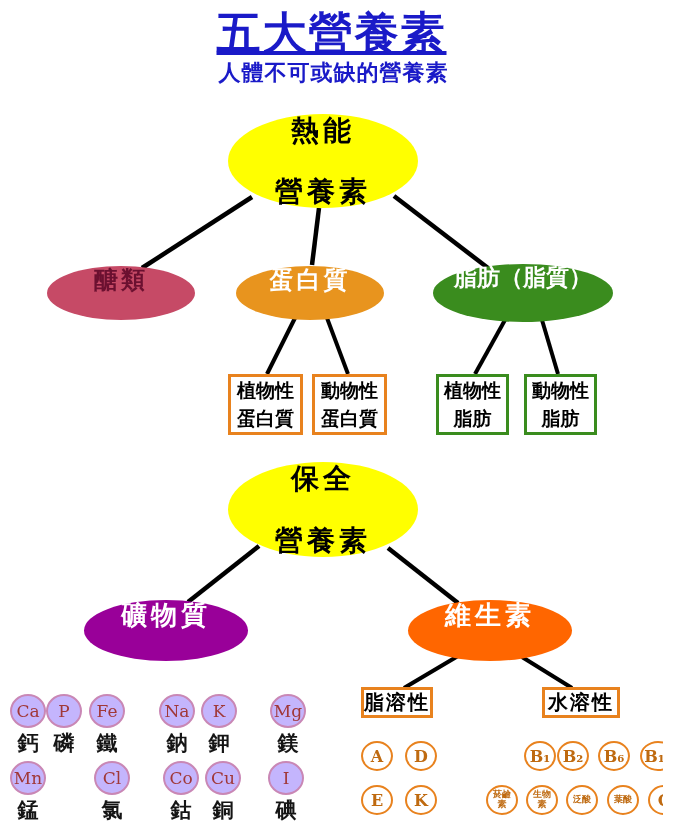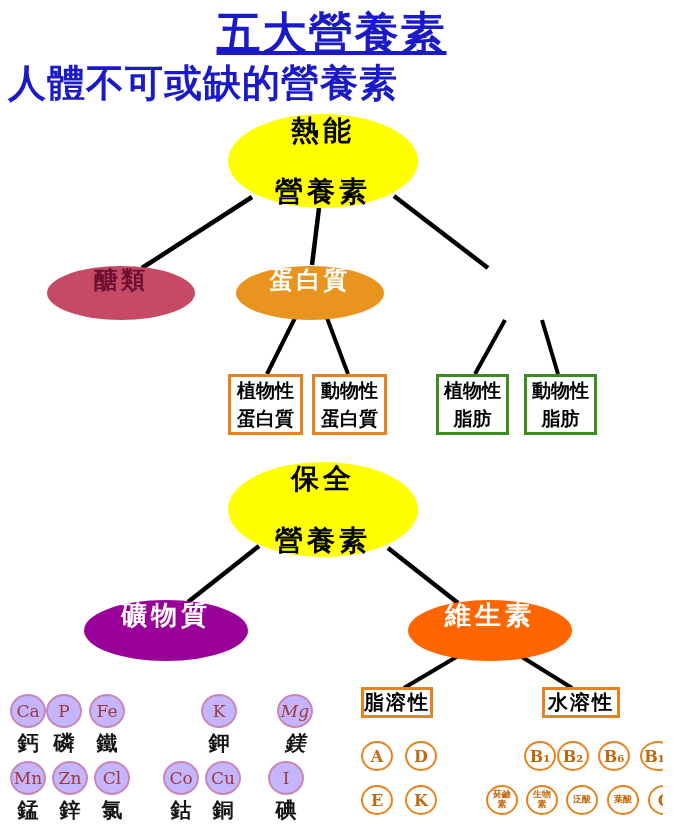--- a/index.html
+++ b/index.html
@@ -9,22 +9,22 @@
   .canvas { position:relative; width:663px; height:836px; background:#fff; overflow:hidden; }
 
   .connectors { position:absolute; left:0; top:0; z-index:0; }
 
   .title {
     position:absolute; top:4px; left:0; width:100%; text-align:center;
     font-family:"DejaVu Serif", serif; font-size:44px; font-weight:bold;
     color:var(--title-blue,#1a1ac8); text-decoration:underline; letter-spacing:2px;
   }
   .subtitle {
-    position:absolute; top:58px; left:8px; width:100%; text-align:left;
-    font-size:38px; font-weight:bold; color:var(--title-blue,#1a1ac8); letter-spacing:1px;
+    position:absolute; top:58px; left:2px; width:100%; text-align:center;
+    font-size:22px; font-weight:bold; color:var(--title-blue,#1a1ac8); letter-spacing:1px;
   }
 
   .ellipse {
     position:absolute; border-radius:50%;
     display:flex; flex-direction:column; align-items:center; justify-content:space-between;
     font-weight:bold; z-index:1; text-align:center;
   }
   .ellipse .ln { line-height:1.18; }
   .big-yellow { background:var(--yellow,#ffff00); color:#000; font-size:28px; letter-spacing:4px; }
   .oval-carb { background:var(--crimson,#c64a66); color:#6b1030; font-size:24px; letter-spacing:3px; }
@@ -93,20 +93,23 @@
   </div>
 
   <div class="ellipse oval-carb" style="left:47px;top:266px;width:148px;height:54px;">
     <div class="ln">醣類</div>
   </div>
 
   <div class="ellipse oval-protein" style="left:236px;top:266px;width:148px;height:54px;">
     <div class="ln">蛋白質</div>
   </div>
 
+  <div class="ellipse oval-fat" style="left:433px;top:264px;width:180px;height:58px;">
+    <div class="ln">脂肪（脂質）</div>
+  </div>
 
   <div class="box pbox" style="left:228px;top:374px;width:75px;height:61px;">
     <div>植物性</div>
     <div>蛋白質</div>
   </div>
 
   <div class="box pbox" style="left:312px;top:374px;width:75px;height:61px;">
     <div>動物性</div>
     <div>蛋白質</div>
   </div>
@@ -153,44 +156,44 @@
         <span>P</span>
       </div>
     <div class="mname">磷</div>
   </div>
   <div class="mcell" style="left:86px;top:694px;">
     <div class="mcircle">
         <span>Fe</span>
       </div>
     <div class="mname">鐵</div>
   </div>
+  <div class="mcell" style="left:156px;top:694px;">
+    <div class="mcircle">
+        <span>Na</span>
+      </div>
+    <div class="mname">鈉</div>
+  </div>
   <div class="mcell" style="left:198px;top:694px;">
     <div class="mcircle">
         <span>K</span>
       </div>
     <div class="mname">鉀</div>
   </div>
-  <div class="mcell" style="left:274px;top:694px;font-style:italic;">
+  <div class="mcell" style="left:267px;top:694px;">
     <div class="mcircle">
         <span>Mg</span>
       </div>
     <div class="mname">鎂</div>
   </div>
 
   <div class="mcell" style="left:7px;top:761px;">
     <div class="mcircle">
         <span>Mn</span>
       </div>
     <div class="mname">錳</div>
-  </div>
-  <div class="mcell" style="left:49px;top:761px;">
-    <div class="mcircle">
-        <span>Zn</span>
-      </div>
-    <div class="mname">鋅</div>
   </div>
   <div class="mcell" style="left:91px;top:761px;">
     <div class="mcircle">
         <span>Cl</span>
       </div>
     <div class="mname">氯</div>
   </div>
   <div class="mcell" style="left:160px;top:761px;">
     <div class="mcircle">
         <span>Co</span>

